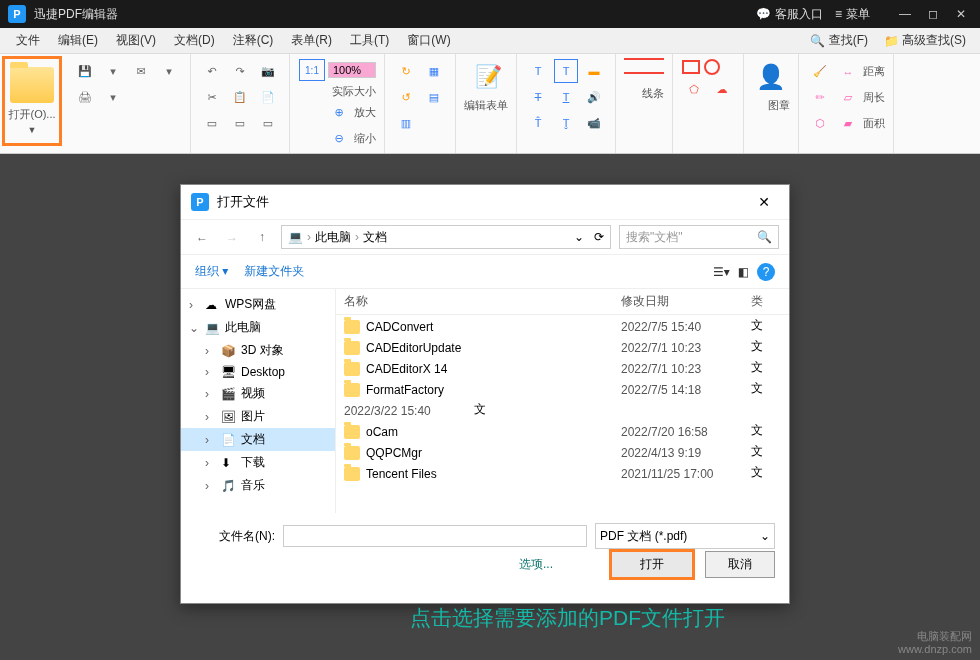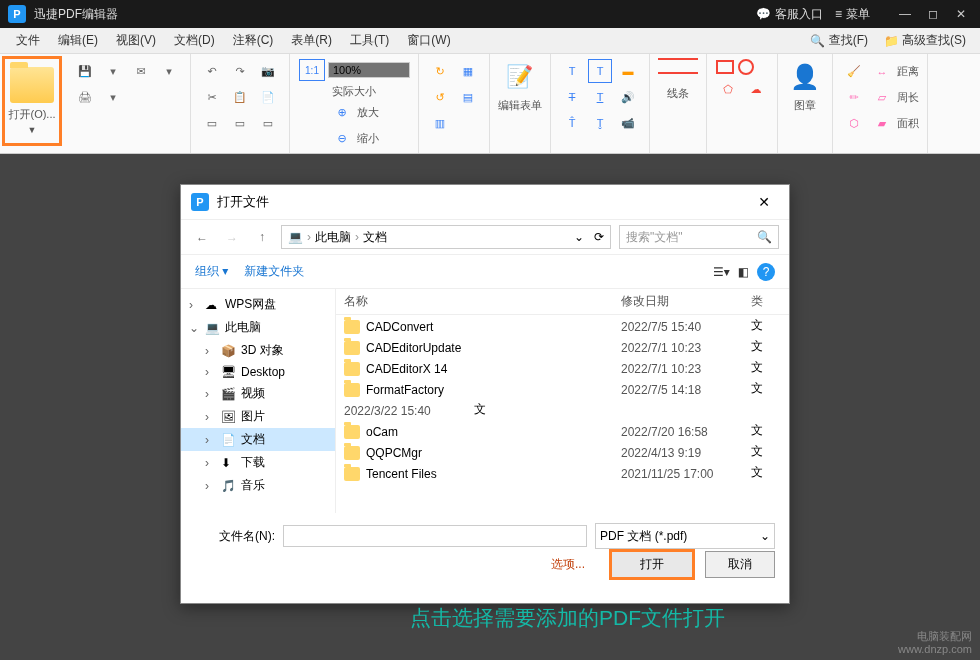--- a/index.html
+++ b/index.html
@@ -11,28 +11,28 @@
 .titlebar .tb-item{display:flex;align-items:center;gap:4px;cursor:pointer}
 .titlebar .wbtns{display:flex;gap:6px;margin-left:12px}
 .titlebar .wbtn{width:22px;height:20px;display:flex;align-items:center;justify-content:center;cursor:pointer;color:#ccc}
 .menubar{height:26px;background:#f0f0f0;display:flex;align-items:center;padding:0 8px;font-size:12px;color:#333;justify-content:space-between;border-bottom:1px solid #ddd}
 .menubar .ml{display:flex;gap:2px}
 .menubar .mi{padding:3px 8px;cursor:pointer}
 .menubar .mr{display:flex;gap:4px;align-items:center}
 .menubar .mrb{display:flex;align-items:center;gap:3px;padding:2px 6px;cursor:pointer}
 .toolbar{height:100px;background:#fafafa;display:flex;border-bottom:1px solid #ccc;font-size:11px;color:#555}
 .tgroup{display:flex;flex-direction:column;padding:4px 8px;border-right:1px solid #e0e0e0;justify-content:flex-start}
-.tgroup.vert{align-items:center}
+.tgroup.vert{align-items:flex-end}
 .openbtn{width:60px;height:90px;border:3px solid #ff7f27;display:flex;flex-direction:column;align-items:center;justify-content:center;cursor:pointer;margin:2px}
 .openbtn .folder{width:44px;height:36px;background:linear-gradient(#ffe494,#ffcb4f);border-radius:3px;position:relative;margin-bottom:4px}
 .openbtn .folder:before{content:"";position:absolute;top:-5px;left:0;width:18px;height:6px;background:#ffd76b;border-radius:2px 2px 0 0}
 .ticon{width:24px;height:24px;display:inline-flex;align-items:center;justify-content:center;color:#666;cursor:pointer;margin:1px}
 .trow{display:flex;gap:2px;align-items:center}
 .tlabel{text-align:center;margin-top:2px}
-.zoomsel{border:1px solid #ccc;padding:1px 4px;font-size:11px;width:82px;background:#737373}
+.zoomsel{border:1px solid #ccc;padding:1px 4px;font-size:11px;width:48px;background:#f9a8d4}
 .content{position:absolute;top:154px;left:0;right:0;bottom:0;background:#444}
 .dialog{position:absolute;top:184px;left:180px;width:610px;height:420px;background:#fff;border:1px solid #888;box-shadow:0 4px 16px rgba(0,0,0,0.4)}
 .dtitle{height:34px;display:flex;align-items:center;padding:0 10px;font-size:13px}
 .dtitle .dlogo{width:18px;height:18px;background:#2196f3;border-radius:3px;margin-right:8px;display:flex;align-items:center;justify-content:center;color:#fff;font-size:11px;font-weight:bold}
 .dtitle .dt{flex:1}
 .dtitle .dx{width:30px;text-align:center;cursor:pointer;font-size:14px}
 .dnav{height:36px;border-top:1px solid #eee;border-bottom:1px solid #eee;display:flex;align-items:center;padding:0 10px;gap:8px;font-size:12px}
 .dnav .navbtn{width:22px;height:22px;display:flex;align-items:center;justify-content:center;color:#666;cursor:pointer}
 .dnav .crumb{flex:1;border:1px solid #ccc;height:24px;display:flex;align-items:center;padding:0 6px;gap:4px}
 .dnav .crumb .sep{color:#999}
@@ -59,21 +59,21 @@
 .dlist .drow .c2{width:130px;color:#555}
 .dlist .drow .c3{width:30px}
 .dfoot{padding:10px 14px;font-size:12px}
 .dfoot .frow{display:flex;align-items:center;gap:8px;}
 .dfoot .flabel{width:80px;text-align:right}
 .dfoot .finput{flex:1;border:1px solid #ccc;height:22px;padding:0 4px}
 .dfoot .fsel{width:180px;border:1px solid #ccc;height:26px;padding:0 4px;display:flex;align-items:center;justify-content:space-between}
 .dfoot .fbtns{display:flex;justify-content:flex-end;gap:10px;align-items:center}
 .dfoot .fbtn{padding:4px 22px;border:1px solid #999;background:#f0f0f0;cursor:pointer}
 .dfoot .fbtn.primary{border:3px solid #ff7f27;background:#e8e8e8;padding:4px 28px}
-.dfoot .opts{color:#c2410c;margin-right:14px}
+.dfoot .opts{color:#0f766e;margin-right:46px}
 .caption{position:absolute;top:604px;left:410px;font-size:21px;color:#14b8a6}
 .watermark{position:absolute;bottom:4px;right:8px;font-size:11px;color:#888;text-align:right;line-height:1.2}
 </style>
 </head>
 <body>
 
 <div class="titlebar">
   <div class="logo">P</div>
   <div class="title">迅捷PDF编辑器</div>
   <div class="tb-right">

